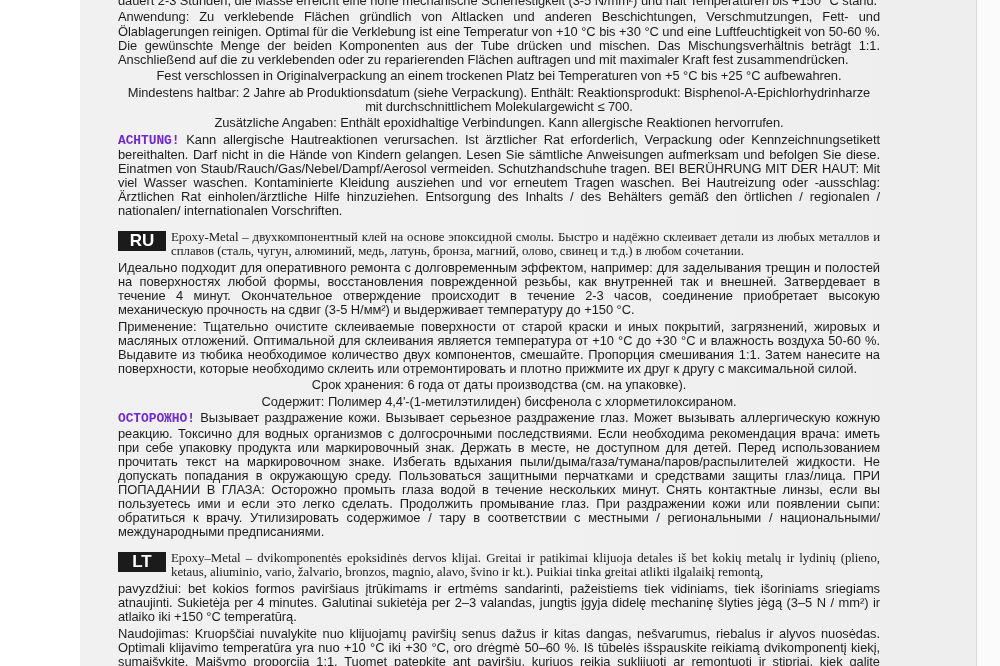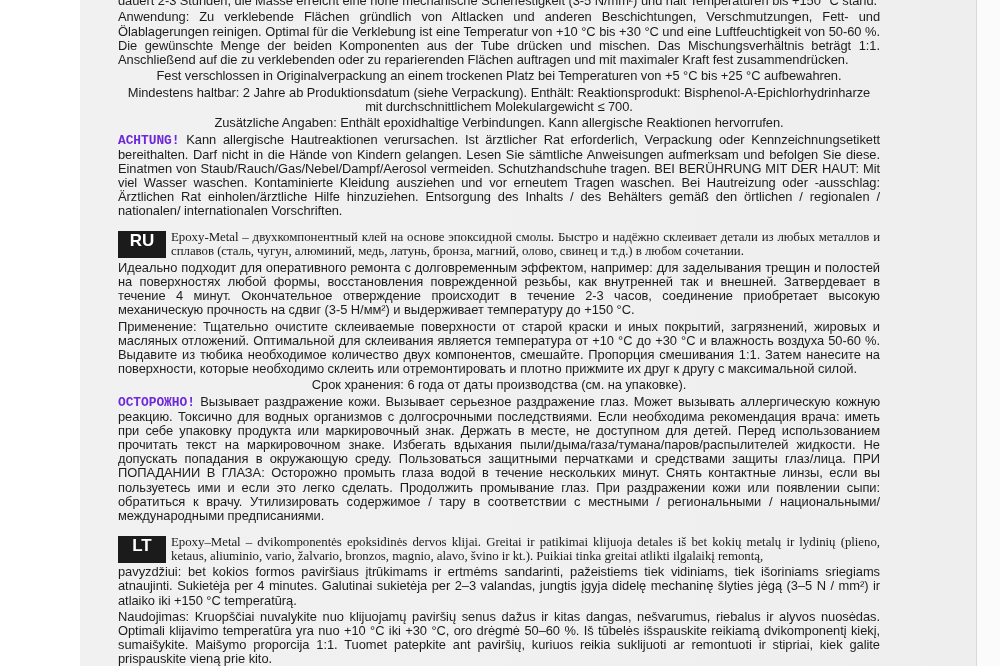--- a/index.html
+++ b/index.html
@@ -36,21 +36,21 @@
     .warn { color: #6d28d9; font-weight: bold; font-family: Liberation Mono, monospace; }
     .section { margin-top: 12px; }
     .lang-row { display: flex; align-items: flex-start; }
     .badge {
       display: inline-block;
       background: #1b1b1b;
       color: #ffffff;
       font-weight: bold;
       font-size: 17px;
       line-height: 20px;
-      height: 27px;
+      height: 20px;
       width: 48px;
       text-align: center;
       margin-right: 5px;
       margin-top: 1px;
       flex: 0 0 auto;
     }
     .lead { flex: 1 1 auto; text-align: justify; font-family: Liberation Serif, serif; }
   </style>
 </head>
 <body>
@@ -71,20 +71,21 @@
   </div>
 
   <div class="section">
     <div class="lang-row">
       <span class="badge">RU</span>
       <p class="para lead">Epoxy-Metal – двухкомпонентный клей на основе эпоксидной смолы. Быстро и надёжно склеивает детали из любых металлов и сплавов (сталь, чугун, алюминий, медь, латунь, бронза, магний, олово, свинец и т.д.) в любом сочетании.</p>
     </div>
     <p class="para">Идеально подходит для оперативного ремонта с долговременным эффектом, например: для заделывания трещин и полостей на поверхностях любой формы, восстановления поврежденной резьбы, как внутренней так и внешней. Затвердевает в течение 4 минут. Окончательное отверждение происходит в течение 2-3 часов, соединение приобретает высокую механическую прочность на сдвиг (3-5 Н/мм²) и выдерживает температуру до +150 °C.</p>
     <p class="para"><span class="bold">Применение:</span><span> Тщательно очистите склеиваемые поверхности от старой краски и иных покрытий, загрязнений, жировых и масляных отложений. Оптимальной для склеивания является температура от +10 °C до +30 °C и влажность воздуха 50-60 %. Выдавите из тюбика необходимое количество двух компонентов, смешайте. Пропорция смешивания 1:1. Затем нанесите на поверхности, которые необходимо склеить или отремонтировать и плотно прижмите их друг к другу с максимальной силой.</span></p>
     <p class="para last">Срок хранения: 6 года от даты производства (см. на упаковке).</p>
+    <p class="para last">Содержит: Полимер 4,4'-(1-метилэтилиден) бисфенола с хлорметилоксираном.</p>
     <p class="para"><span class="warn">ОСТОРОЖНО!</span><span> Вызывает раздражение кожи. Вызывает серьезное раздражение глаз. Может вызывать аллергическую кожную реакцию. Токсично для водных организмов с долгосрочными последствиями. Если необходима рекомендация врача: иметь при себе упаковку продукта или маркировочный знак. Держать в месте, не доступном для детей. Перед использованием прочитать текст на маркировочном знаке. Избегать вдыхания пыли/дыма/газа/тумана/паров/распылителей жидкости. Не допускать попадания в окружающую среду. Пользоваться защитными перчатками и средствами защиты глаз/лица. ПРИ ПОПАДАНИИ В ГЛАЗА: Осторожно промыть глаза водой в течение нескольких минут. Снять контактные линзы, если вы пользуетесь ими и если это легко сделать. Продолжить промывание глаз. При раздражении кожи или появлении сыпи: обратиться к врачу. Утилизировать содержимое / тару в соответствии с местными / региональными / национальными/ международными предписаниями.</span></p>
   </div>
 
   <div class="section">
     <div class="lang-row">
       <span class="badge">LT</span>
       <p class="para lead">Epoxy–Metal – dvikomponentės epoksidinės dervos klijai. Greitai ir patikimai klijuoja detales iš bet kokių metalų ir lydinių (plieno, ketaus, aliuminio, vario, žalvario, bronzos, magnio, alavo, švino ir kt.). Puikiai tinka greitai atlikti ilgalaikį remontą,</p>
     </div>
     <p class="para">pavyzdžiui: bet kokios formos paviršiaus įtrūkimams ir ertmėms sandarinti, pažeistiems tiek vidiniams, tiek išoriniams sriegiams atnaujinti. Sukietėja per 4 minutes. Galutinai sukietėja per 2–3 valandas, jungtis įgyja didelę mechaninę šlyties jėgą (3–5 N / mm²) ir atlaiko iki +150 °C temperatūrą.</p>
     <p class="para">Naudojimas: Kruopščiai nuvalykite nuo klijuojamų paviršių senus dažus ir kitas dangas, nešvarumus, riebalus ir alyvos nuosėdas. Optimali klijavimo temperatūra yra nuo +10 °C iki +30 °C, oro drėgmė 50–60 %. Iš tūbelės išspauskite reikiamą dvikomponentį kiekį, sumaišykite. Maišymo proporcija 1:1. Tuomet patepkite ant paviršių, kuriuos reikia suklijuoti ar remontuoti ir stipriai, kiek galite prispauskite vieną prie kito.</p>

